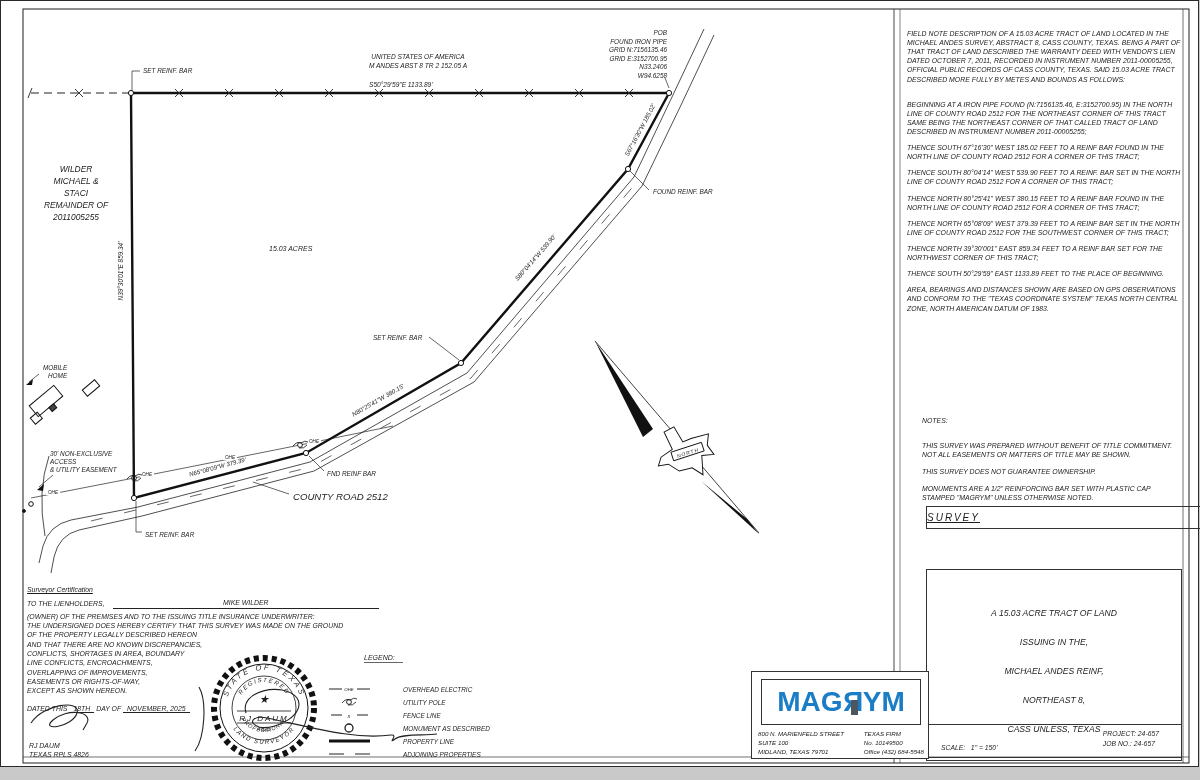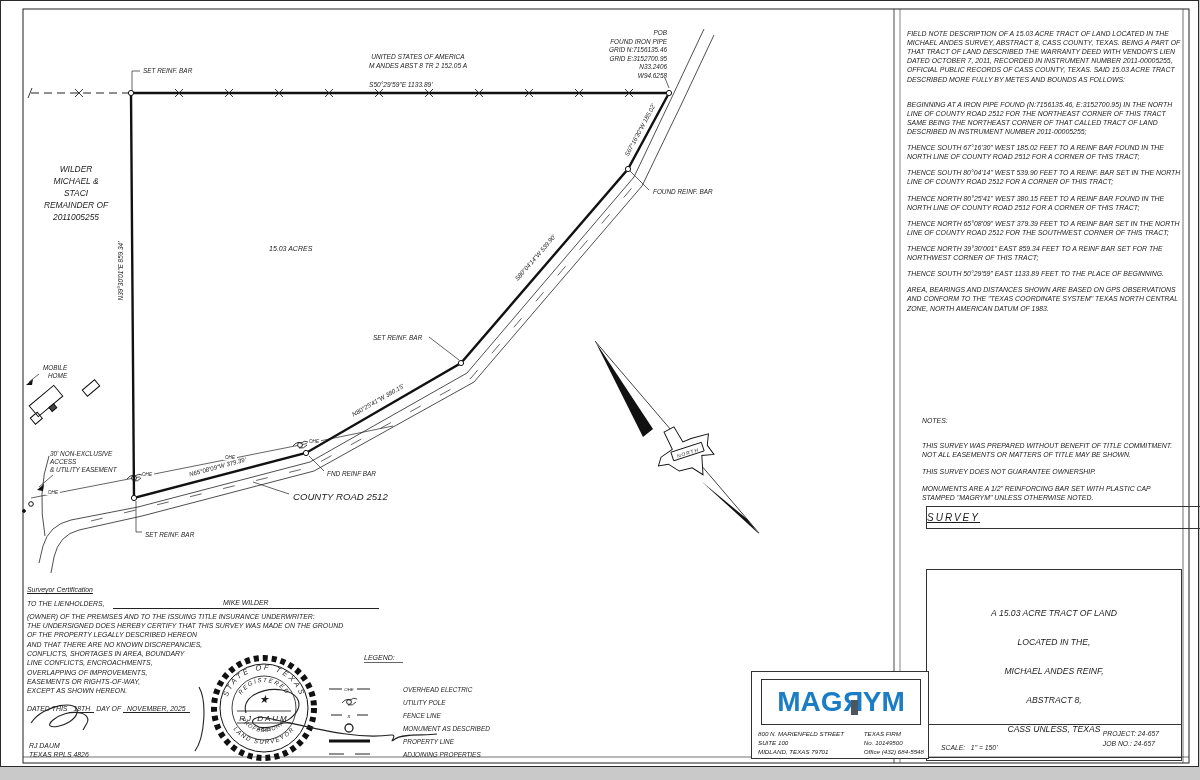--- a/index.html
+++ b/index.html
@@ -274,23 +274,23 @@
   <p>THIS SURVEY DOES NOT GUARANTEE OWNERSHIP.</p>
   <p>MONUMENTS ARE A 1/2" REINFORCING BAR SET WITH PLASTIC CAP STAMPED "MAGRYM" UNLESS OTHERWISE NOTED.</p>
 </div>
 
 
 <div class="abs survey-header">
   <span>SURVEY</span>
 </div>
 <div class="abs survey-title">
   <div>A 15.03 ACRE TRACT OF LAND</div>
-  <div>LOCATED IN THE,</div>
+  <div>ISSUING IN THE,</div>
   <div>MICHAEL ANDES REINF,</div>
-  <div>ABSTRACT 8,</div>
+  <div>NORTHEAST 8,</div>
   <div>CASS UNLESS, TEXAS</div>
 </div>
 <div class="abs scale-box">
   <div class="scale-line">
     <span>SCALE:</span>&nbsp;&nbsp;
     <span>1" = 150'</span>
   </div>
   <div class="proj-lines">
     <div>PROJECT: 24-657</div>
     <div>JOB NO.:  24-657</div>

